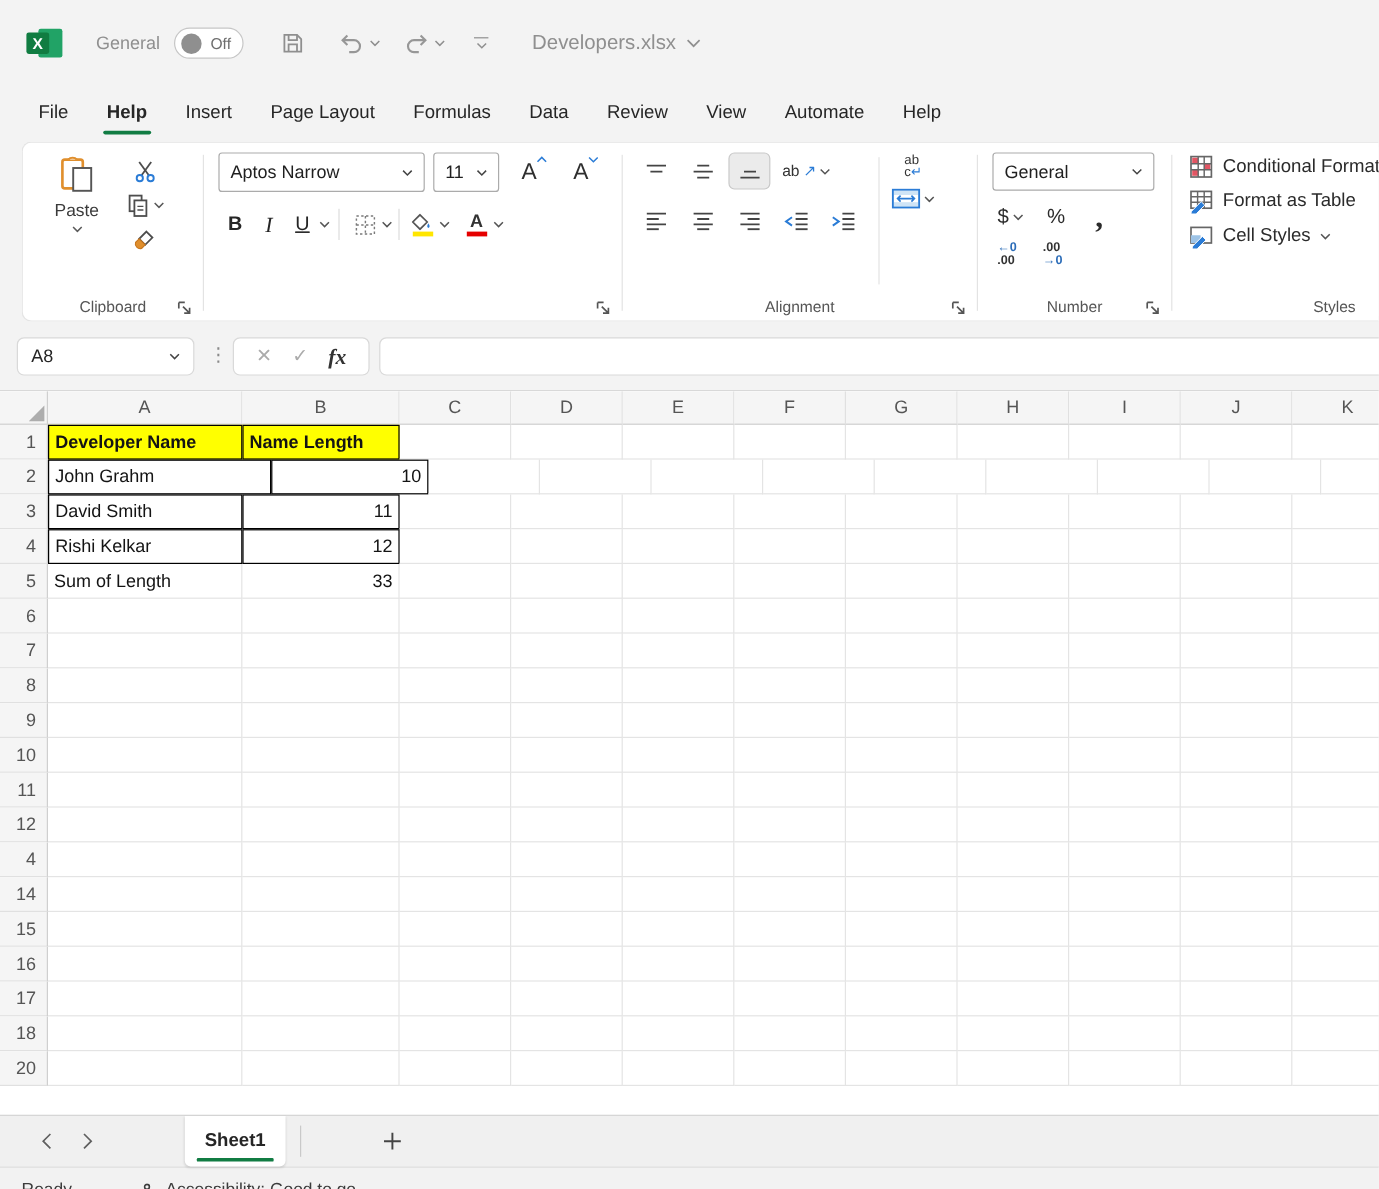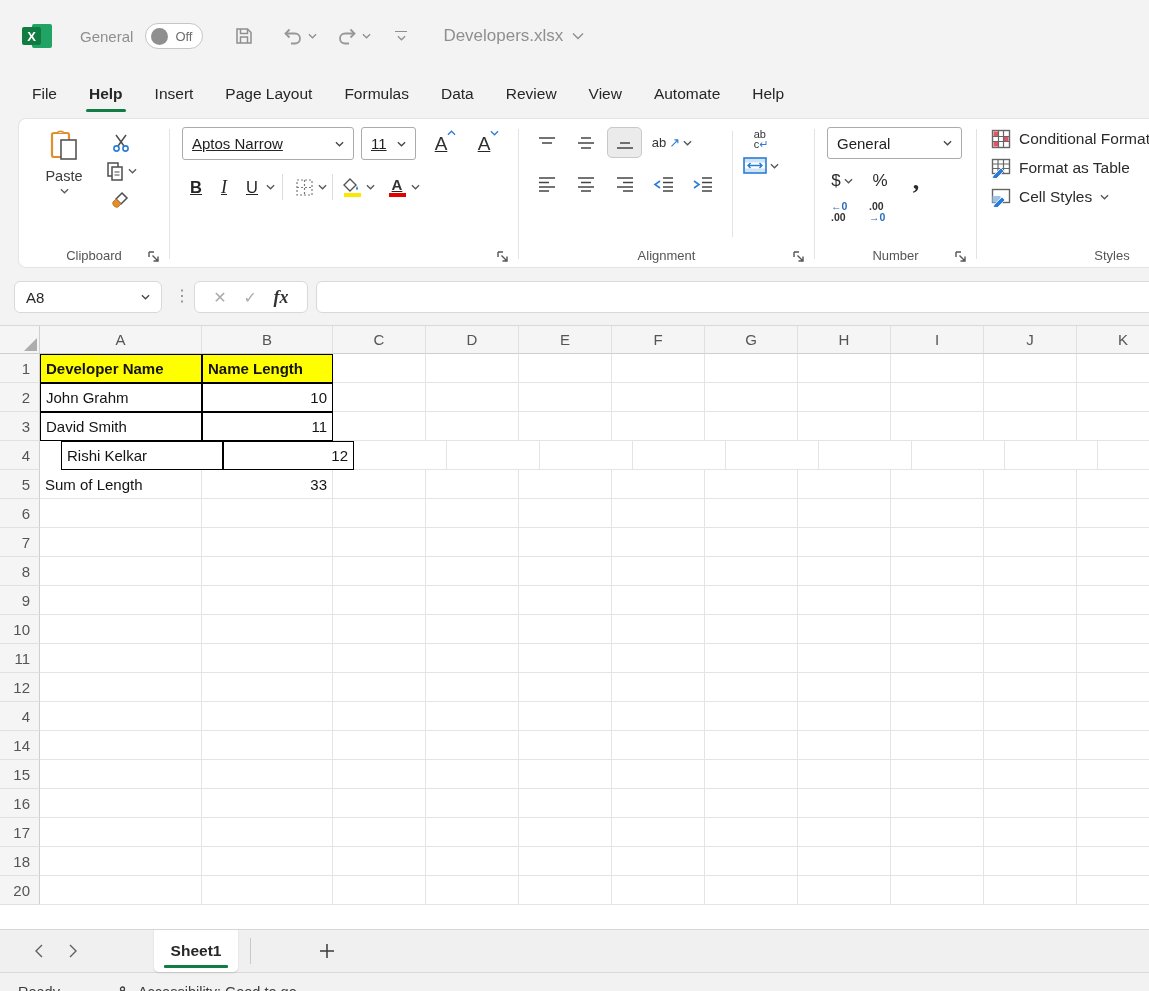--- a/index.html
+++ b/index.html
@@ -44,21 +44,21 @@
   .drop-wrap { display:flex; align-items:center; gap:3px; }
 
   
   .g-clipboard { width:150px; display:flex; }
   .paste-btn { width:66px; margin-left:12px; display:flex; flex-direction:column; align-items:center; }
   .paste-label { font-size:14.5px; color:#3b3b3b; margin-top:3px; }
   .paste-btn .chev-sm { margin-top:4px; color:#5a5a5a;}
   .clip-col { display:flex; flex-direction:column; gap:7px; margin-left:8px; padding-top:6px; }
 
   
-  .g-font { width:348px; padding-left:12px;text-decoration:underline; }
+  .g-font { width:348px; padding-left:12px; }
   .frow1 { display:flex; gap:7px; align-items:center; }
   .select-box { height:33px; border:1px solid #ababab; border-radius:3px; background:#fff;
     display:flex; align-items:center; padding:0 9px; font-size:15px; color:#1f1f1f; }
   .select-box .chev-sm { margin-left:auto; color:#444; }
   .font-name { width:172px; }
   .font-size { width:55px; }
   .fsize-btn { width:36px; height:33px; position:relative; display:flex; align-items:center; justify-content:center;
     font-size:19px; color:#2f2f2f; }
   .fsize-btn .caret { position:absolute; top:3px; right:3px; width:9px; height:6px; color:#2b7cd6; }
   .caret-up { transform:rotate(180deg); }
@@ -566,21 +566,21 @@
         <div class="cell" style="width: 93px; height: 29px;"></div>
         <div class="cell" style="width: 93px; height: 29px;"></div>
         <div class="cell" style="width: 93px; height: 29px;"></div>
         <div class="cell" style="width: 93px; height: 29px;"></div>
         <div class="cell" style="width: 93px; height: 29px;"></div>
         <div class="cell" style="width: 93px; height: 29px;"></div>
         <div class="cell" style="width: 93px; height: 29px;"></div>
       </div>
       <div class="grid-row">
         <div class="row-hdr">2</div>
-        <div class="cell bordered" style="width: 162px; height: 29px;">John Grahm</div>
+        <div class="cell bordered" style="width: 186px; height: 29px;">John Grahm</div>
         <div class="cell bordered right" style="width: 131px; height: 29px;">10</div>
         <div class="cell" style="width: 93px; height: 29px;"></div>
         <div class="cell" style="width: 93px; height: 29px;"></div>
         <div class="cell" style="width: 93px; height: 29px;"></div>
         <div class="cell" style="width: 93px; height: 29px;"></div>
         <div class="cell" style="width: 93px; height: 29px;"></div>
         <div class="cell" style="width: 93px; height: 29px;"></div>
         <div class="cell" style="width: 93px; height: 29px;"></div>
         <div class="cell" style="width: 93px; height: 29px;"></div>
         <div class="cell" style="width: 93px; height: 29px;"></div>
@@ -594,21 +594,21 @@
         <div class="cell" style="width: 93px; height: 29px;"></div>
         <div class="cell" style="width: 93px; height: 29px;"></div>
         <div class="cell" style="width: 93px; height: 29px;"></div>
         <div class="cell" style="width: 93px; height: 29px;"></div>
         <div class="cell" style="width: 93px; height: 29px;"></div>
         <div class="cell" style="width: 93px; height: 29px;"></div>
         <div class="cell" style="width: 93px; height: 29px;"></div>
       </div>
       <div class="grid-row">
         <div class="row-hdr">4</div>
-        <div class="cell bordered" style="width: 162px; height: 29px; margin-left: 21px;">Rishi Kelkar</div>
+        <div class="cell bordered" style="width: 162px; height: 29px;">Rishi Kelkar</div>
         <div class="cell bordered right" style="width: 131px; height: 29px;">12</div>
         <div class="cell" style="width: 93px; height: 29px;"></div>
         <div class="cell" style="width: 93px; height: 29px;"></div>
         <div class="cell" style="width: 93px; height: 29px;"></div>
         <div class="cell" style="width: 93px; height: 29px;"></div>
         <div class="cell" style="width: 93px; height: 29px;"></div>
         <div class="cell" style="width: 93px; height: 29px;"></div>
         <div class="cell" style="width: 93px; height: 29px;"></div>
         <div class="cell" style="width: 93px; height: 29px;"></div>
         <div class="cell" style="width: 93px; height: 29px;"></div>

